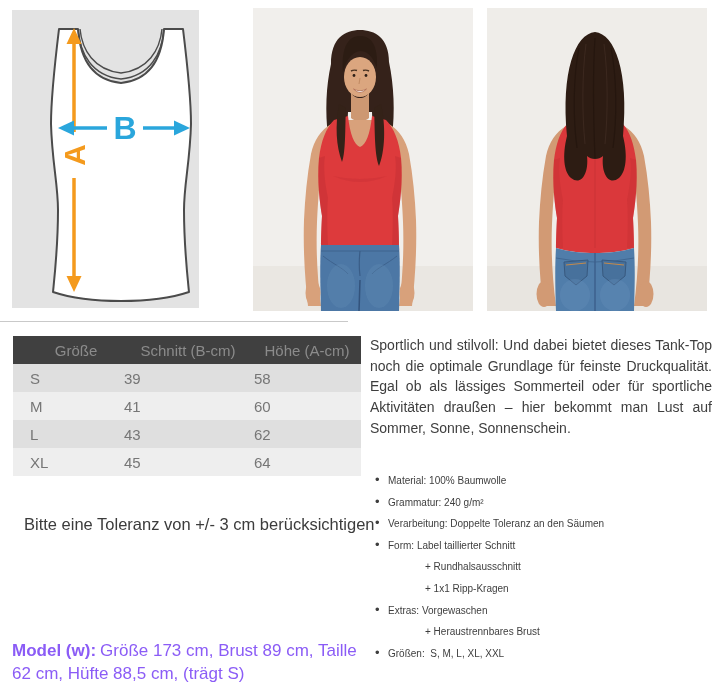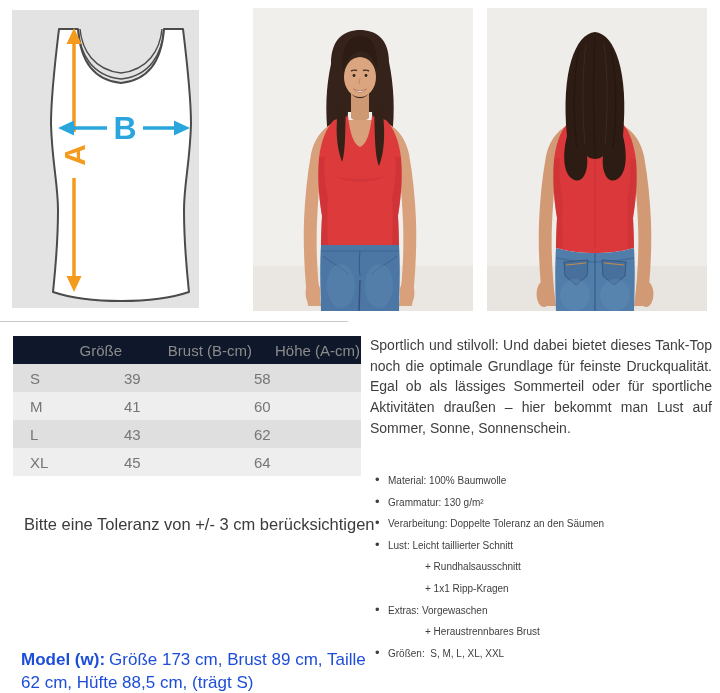--- a/index.html
+++ b/index.html
@@ -15,40 +15,40 @@
   .photo-back{left:487px;top:8px;width:220px;height:303px;}
   .panel-diagram svg,.photo-front svg,.photo-back svg{display:block;}
 
   
   .divider{left:0;top:321px;width:348px;height:1px;background:#c9c9c9;}
 
   
   .size-table{left:13px;top:336px;width:348px;border-collapse:collapse;
               table-layout:fixed;font-size:15px;}
   .size-table col.c1{width:110px;} .size-table col.c2{width:130px;} .size-table col.c3{width:108px;}
-  .size-table th{height:26px;font-weight:normal;text-align:right;color:#8b8b8b;background:#0f172a;}
+  .size-table th{height:26px;font-weight:normal;text-align:center;color:#8b8b8b;background:#404040;}
   .size-table td{height:26px;color:#767676;}
   .size-table th:first-child,.size-table td:first-child{padding-left:17px;}
   .size-table tbody tr:nth-child(odd){background:#dfdfdf;}
   .size-table tbody tr:nth-child(even){background:#eeeeee;}
 
   .tolerance{left:12px;top:503px;width:360px;font-size:16.5px;color:#3c3c3c;margin:12px;}
 
   
   .description{left:370px;top:335px;width:342px;margin:0;font-size:14px;
                line-height:20.7px;text-align:justify;color:#3e3e3e;}
   .features{left:370px;top:470px;width:348px;margin:0;padding:0;list-style:none;
             font-size:10px;line-height:21.6px;color:#3e3e3e;}
   .features li{position:relative;padding-left:18px;white-space:pre-wrap;}
   .features li.main::before{content:"\2022";position:absolute;left:5px;top:-1px;
             font-size:13px;color:#3e3e3e;}
   .features li.sub{padding-left:55px;}
 
-  .model-info{left:12px;top:640px;width:356px;margin:9px;font-size:17px;
-              line-height:22.5px;color:#1d4ed8;}
+  .model-info{left:12px;top:640px;width:356px;margin:0;font-size:17px;
+              line-height:22.5px;color:#8b5cf6;}
   .model-info .lbl{font-weight:bold;margin-right:4px;}
 </style>
 </head>
 <body>
 
 <section>
 
   <figure class="abs panel-diagram">
     <svg width="187" height="298" viewBox="0 0 187 298">
       <rect x="0" y="0" width="187" height="298" fill="#e3e3e3"></rect>
@@ -179,21 +179,21 @@
 
 <table class="abs size-table">
   <colgroup>
       <col class="c1">
       <col class="c2">
       <col class="c3">
     </colgroup>
   <thead>
     <tr>
       <th>Größe</th>
-      <th>Brust (B-cm)</th>
+      <th>Schnitt (B-cm)</th>
       <th>Höhe (A-cm)</th>
     </tr>
   </thead>
   <tbody>
     <tr>
       <td>S</td>
       <td>39</td>
       <td>58</td>
     </tr>
     <tr>
@@ -213,23 +213,23 @@
     </tr>
   </tbody>
 </table>
 
 <p class="abs tolerance">Bitte eine Toleranz von +/- 3 cm berücksichtigen</p>
 
 <p class="abs description">Sportlich und stilvoll: Und dabei bietet dieses Tank-Top noch die optimale Grundlage für feinste Druckqualität. Egal ob als lässiges Sommerteil oder für sportliche Aktivitäten draußen – hier bekommt man Lust auf Sommer, Sonne, Sonnenschein.</p>
 
 <ul class="abs features">
   <li class="main">Material: 100% Baumwolle</li>
-  <li class="main">Grammatur: 130 g/m²</li>
+  <li class="main">Grammatur: 240 g/m²</li>
   <li class="main">Verarbeitung: Doppelte Toleranz an den Säumen</li>
-  <li class="main">Lust: Leicht taillierter Schnitt</li>
+  <li class="main">Form: Label taillierter Schnitt</li>
   <li class="sub">+ Rundhalsausschnitt</li>
   <li class="sub">+ 1x1 Ripp-Kragen</li>
   <li class="main">Extras: Vorgewaschen</li>
   <li class="sub">+ Heraustrennbares Brust</li>
   <li class="main">Größen:  S, M, L, XL, XXL</li>
 </ul>
 
 <p class="abs model-info"><span class="lbl">Model (w):</span><span>Größe 173 cm, Brust 89 cm, Taille 62 cm, Hüfte 88,5 cm, (trägt S)</span></p>
 
 </body></html>

